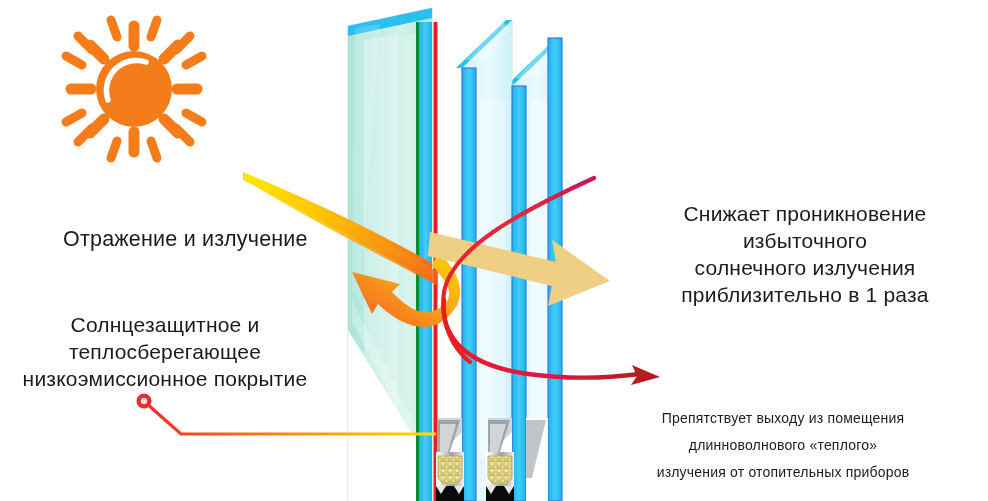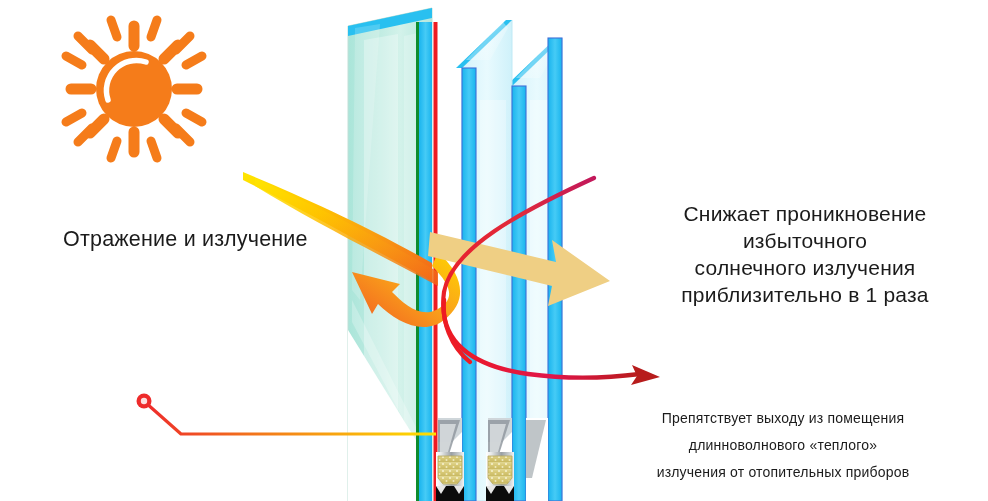--- a/index.html
+++ b/index.html
@@ -286,20 +286,23 @@
 
     <g>
       <path d="M 146,403 L 181,434 L 436,434" fill="none" stroke="url(#gLeader)" stroke-width="3.2" stroke-linejoin="round"></path>
       <circle cx="144" cy="401" r="7.5" fill="#EE2B2B"></circle>
       <circle cx="144" cy="401" r="3.2" fill="#ffffff" opacity="0.85"></circle>
     </g>
   </svg>
 
   <div class="caption" id="cap-reflection">Отражение и излучение</div>
 
+  <div class="caption" id="cap-coating">Солнцезащитное и
+теплосберегающее
+низкоэмиссионное покрытие</div>
 
   <div class="caption" id="cap-reduce">Снижает проникновение
 избыточного
 солнечного излучения
 приблизительно  в 1 раза</div>
 
   <div class="caption" id="cap-block">Препятствует выходу из помещения
 длинноволнового «теплого»
 излучения от отопительных приборов</div>
 

